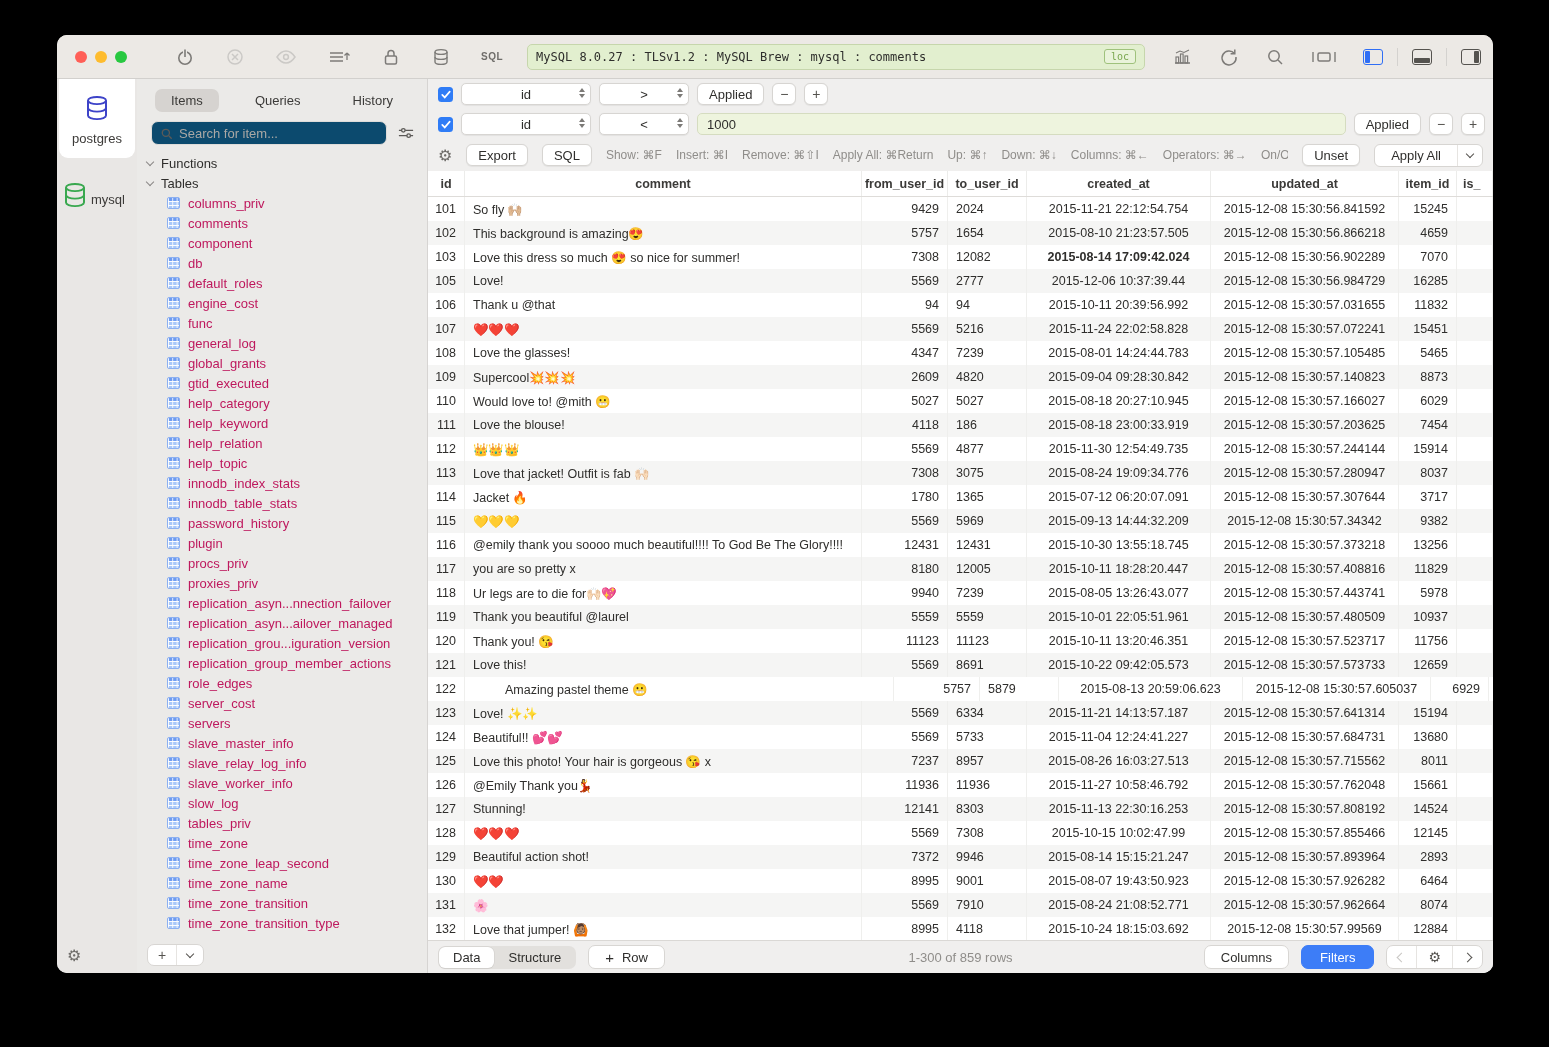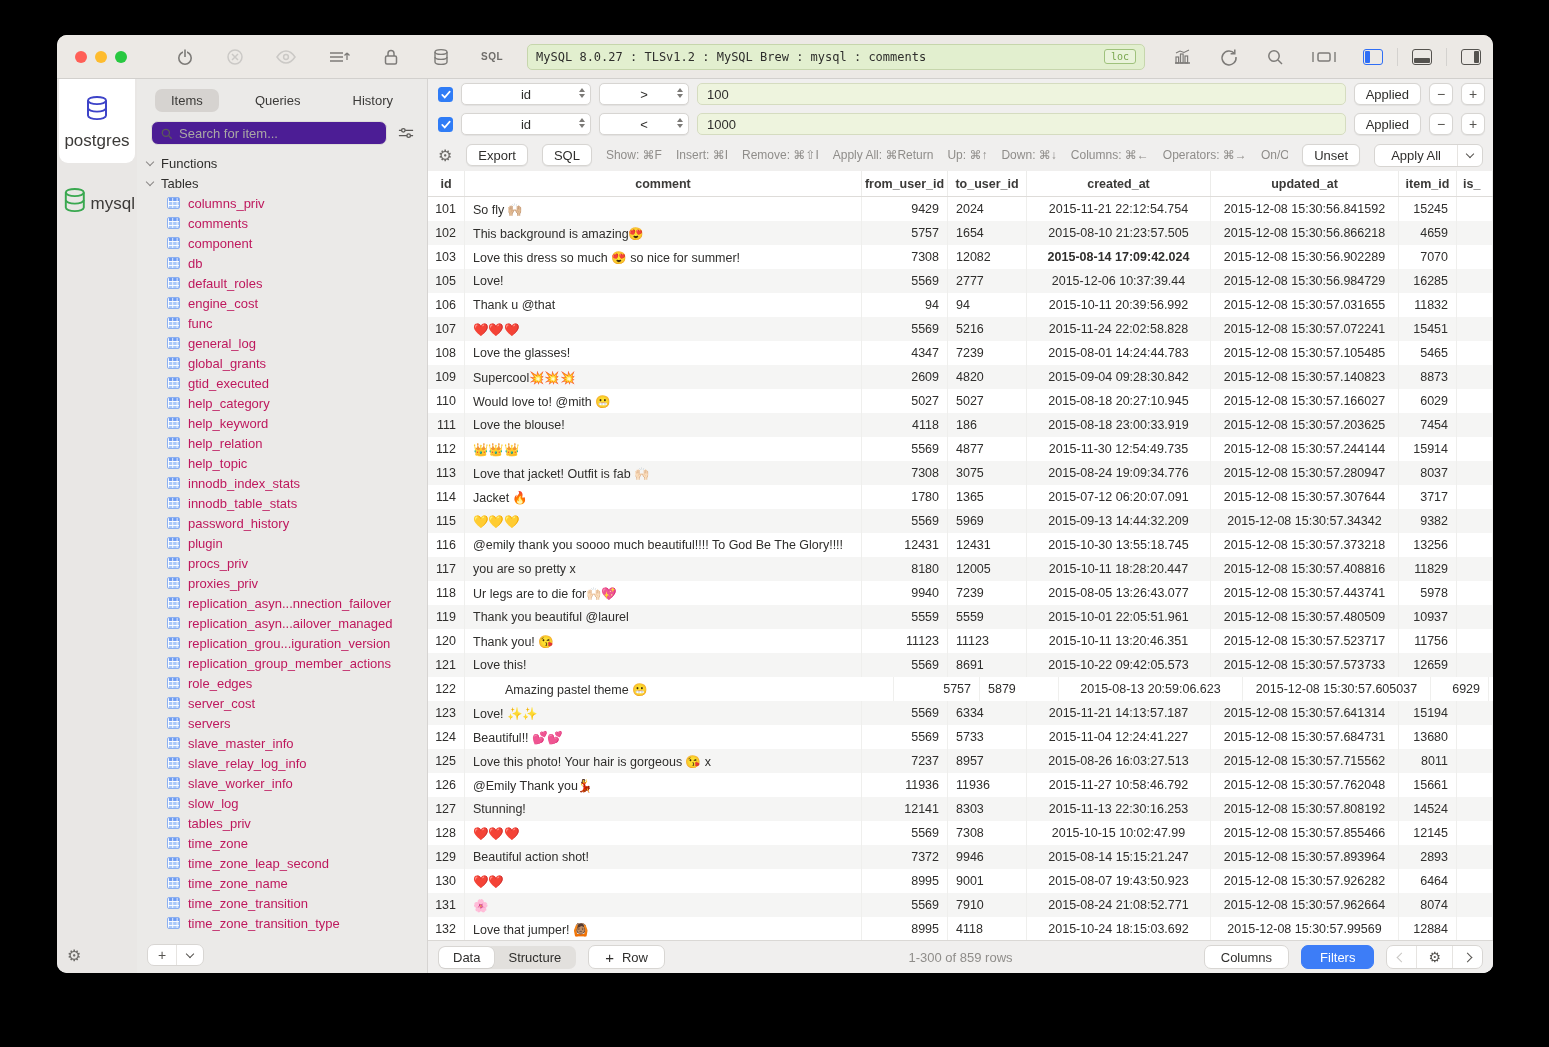--- a/index.html
+++ b/index.html
@@ -35,31 +35,31 @@
   .vsep { width:1px; height:18px; background:#d4d2cf; margin:0 -12px; }
 
   
   .body-row { flex:1; display:flex; min-height:0; }
 
   .conn-strip { flex:0 0 80px; background:#e9e7e5; display:flex; flex-direction:column;
                 align-items:center; position:relative; }
   .conn-card { width:76px; padding:14px 0 12px; background:#fff; border-radius:0 0 9px 9px;
                display:flex; flex-direction:column; align-items:center; }
   .conn-item { width:76px; padding:22px 0 12px; display:flex; flex-direction:row; align-items:center; }
-  .conn-label { font-size:17px; color:#3c3a38; margin-top:8px; }
+  .conn-label { font-size:13px; color:#3c3a38; margin-top:8px; }
   .strip-gear { position:absolute; left:10px; bottom:8px; font-size:16px; color:#6f6d6a; }
 
   .sidebar { flex:0 0 291px; background:#ebeae8; border-right:1px solid #d6d4d2;
              display:flex; flex-direction:column; min-height:0; }
   .side-tabs { flex:0 0 34px; display:flex; align-items:center; justify-content:space-between;
                padding:0 18px; margin-top:4px; }
   .side-tab { font-size:13px; color:#3b3a38; padding:4px 16px; border-radius:7px; }
   .side-tab.selected { background:#d6d3d0; }
   .search-row { display:flex; align-items:center; gap:10px; padding:4px 12px 6px 14px; }
-  .search-box { flex:1; height:24px; background:#4c1d95; border:1px solid #dedcd9; border-radius:7px;
+  .search-box { flex:1; height:24px; background:#0c4a6e; border:1px solid #dedcd9; border-radius:7px;
                 display:flex; align-items:center; padding:0 8px; gap:6px; }
   .search-ph { font-size:13px; color:#aaa8a5; }
   .tree { flex:1; overflow:hidden; padding:2px 0 0 10px; }
   .tree-section { display:flex; align-items:center; gap:8px; height:20px; font-size:13px; color:#2f2e2c; }
   .tree-item { display:flex; align-items:center; gap:8px; height:20px; padding-left:20px;
                font-size:13px; color:#be185d; white-space:nowrap; }
   .tbl-icon { width:13px; height:12px; flex:0 0 13px; border:1px solid #8cb0f0; border-radius:2px;
               background-image:
                 linear-gradient(90deg, rgba(255,255,255,.95) 1px, transparent 1px),
                 linear-gradient(0deg, rgba(255,255,255,.95) 1px, transparent 1px),
@@ -464,23 +464,20 @@
               <i class="dn"></i>
             </span>
           </div>
         <div class="dropdown dd-op">
             <span>&gt;</span>
             <span class="dd-arrows">
               <i class="up"></i>
               <i class="dn"></i>
             </span>
           </div>
-        <div class="filter-input">
-            <span>100</span>
-          </div>
         <div class="pill-btn">Applied</div>
         <div class="pill-btn sq-btn">−</div>
         <div class="pill-btn sq-btn">+</div>
       </div>
 
       <div class="filter-row">
         <span class="cb">
             <svg width="10" height="9" viewBox="0 0 12 10">
               <path d="M1.5 5.5l3 3 6-7" fill="none" stroke="#fff" stroke-width="2" stroke-linecap="round"></path>
             </svg>

